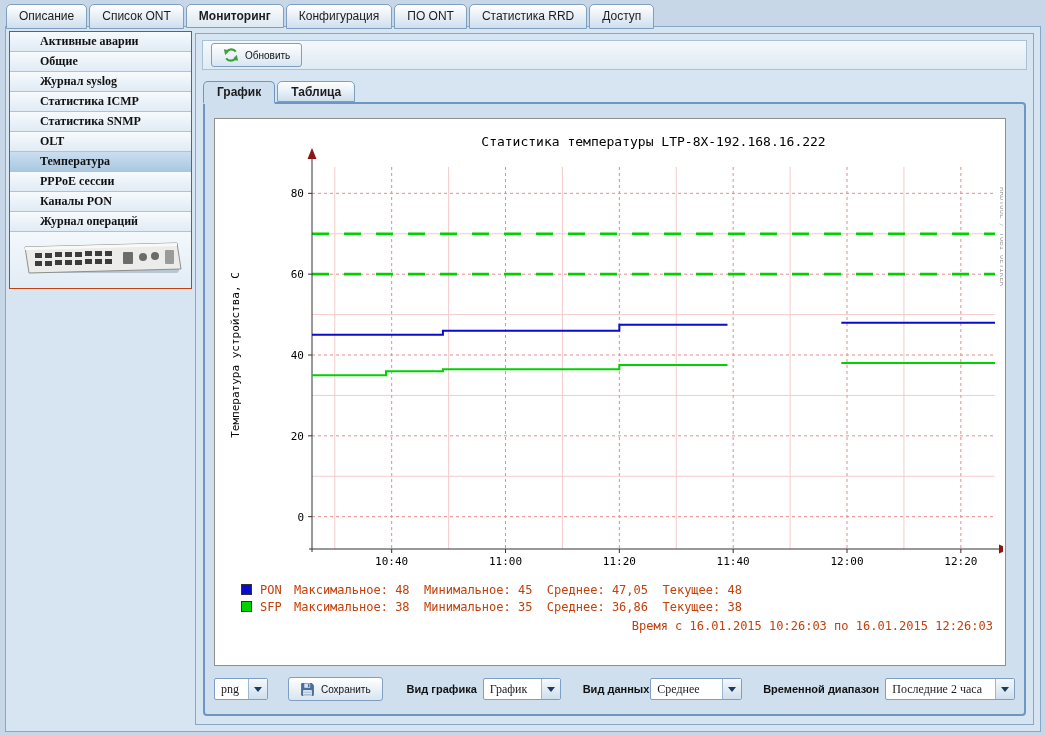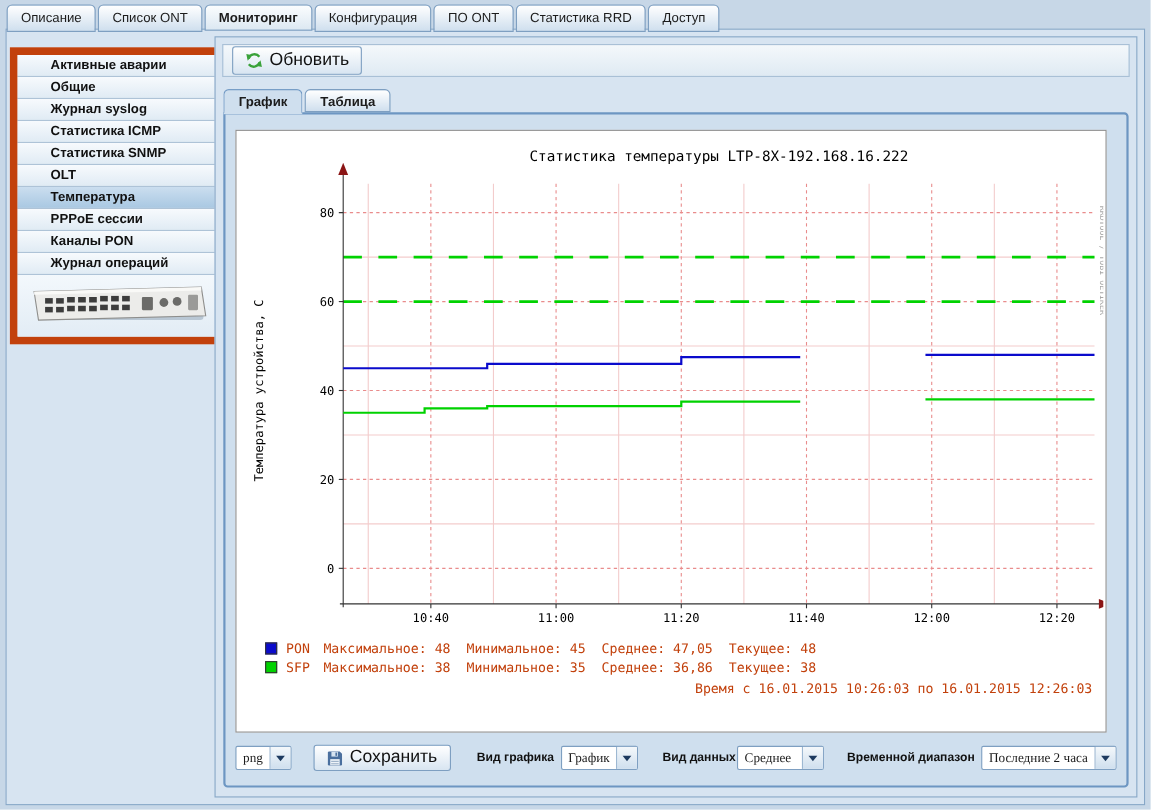--- a/index.html
+++ b/index.html
@@ -9,33 +9,33 @@
   
   .tabbar{position:absolute;top:4px;left:6px;height:23px;display:flex;z-index:3;}
   .top-tab{padding:4px 12px 19px;border:1px solid #7e9fc1;border-radius:5px 5px 0 0;margin-right:2px;
     background:linear-gradient(#ffffff,#cfdfee);cursor:default;white-space:nowrap;}
   .top-tab.active{background:linear-gradient(#fbfdfe,#dce8f2);font-weight:bold;margin-bottom:-1px;padding-bottom:4px;}
 
   
   .frame{position:absolute;top:26px;left:5px;width:1034px;height:704px;background:#d7e4f1;border:1px solid #87a7c7;}
 
   
-  .sidebar{position:absolute;top:16px;left:3px;width:181px;border:7px solid #c2410c;background:#e8f0f7;}
+  .sidebar{position:absolute;top:4px;left:3px;width:181px;border:1px solid #c2410c;background:#e8f0f7;font-family:Liberation Serif, serif;}
   .side-item{height:19px;line-height:19px;padding-left:30px;font-weight:bold;color:#111;
     background:linear-gradient(#f7fafd,#e0ebf4);border-bottom:1px solid #aec3d7;cursor:default;white-space:nowrap;}
   .side-item.selected{background:linear-gradient(#cbdeef,#a9c8e2);}
   .device-cell{height:56px;display:flex;align-items:center;justify-content:center;
     background:linear-gradient(#f3f8fc,#e2ecf5);}
 
   
   .content{position:absolute;top:6px;left:189px;right:6px;bottom:6px;border:1px solid #87a7c7;background:#d7e4f1;}
   .toolbar{position:absolute;top:6px;left:6px;right:6px;height:30px;border:1px solid #a9c0d6;
     background:linear-gradient(#f4f8fb,#dfeaf3);display:flex;align-items:center;padding-left:8px;box-sizing:border-box;}
   .btn{display:inline-flex;align-items:center;gap:6px;border:1px solid #7e9fc1;border-radius:3px;
-    background:linear-gradient(#ffffff,#d8e5f1);padding:3px 11px;font-size:16px;color:#111;cursor:default;}
+    background:linear-gradient(#ffffff,#d8e5f1);padding:3px 11px;font-size:10px;color:#111;cursor:default;}
 
   .view-tabs{position:absolute;top:47px;left:7px;height:21px;display:flex;z-index:2;}
   .view-tab{padding:3px 13px 2px;border:1px solid #7e9fc1;border-radius:5px 5px 0 0;margin-right:2px;
     background:linear-gradient(#ffffff,#cfdfee);cursor:default;font-weight:bold;}
   .view-tab.active{border:1px solid #6d96c2;border-bottom:2px solid #cfdfee;margin-bottom:-2px;background:#cfdfee;font-weight:bold;}
 
   .view-panel{position:absolute;top:68px;left:7px;right:7px;bottom:8px;border:2px solid #6d96c2;
     border-radius:0 4px 4px 4px;background:#cfdfee;}
 
   

